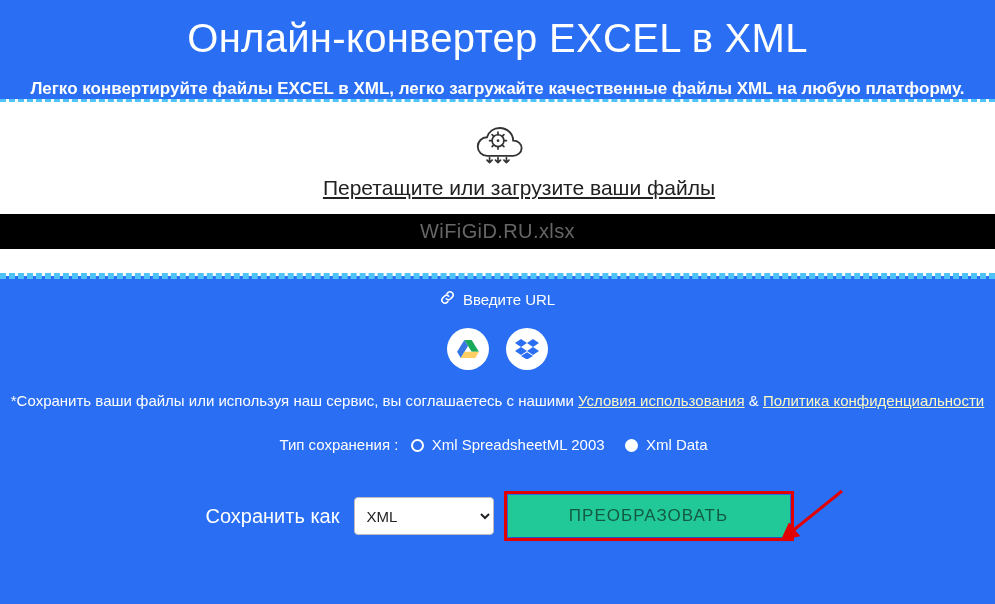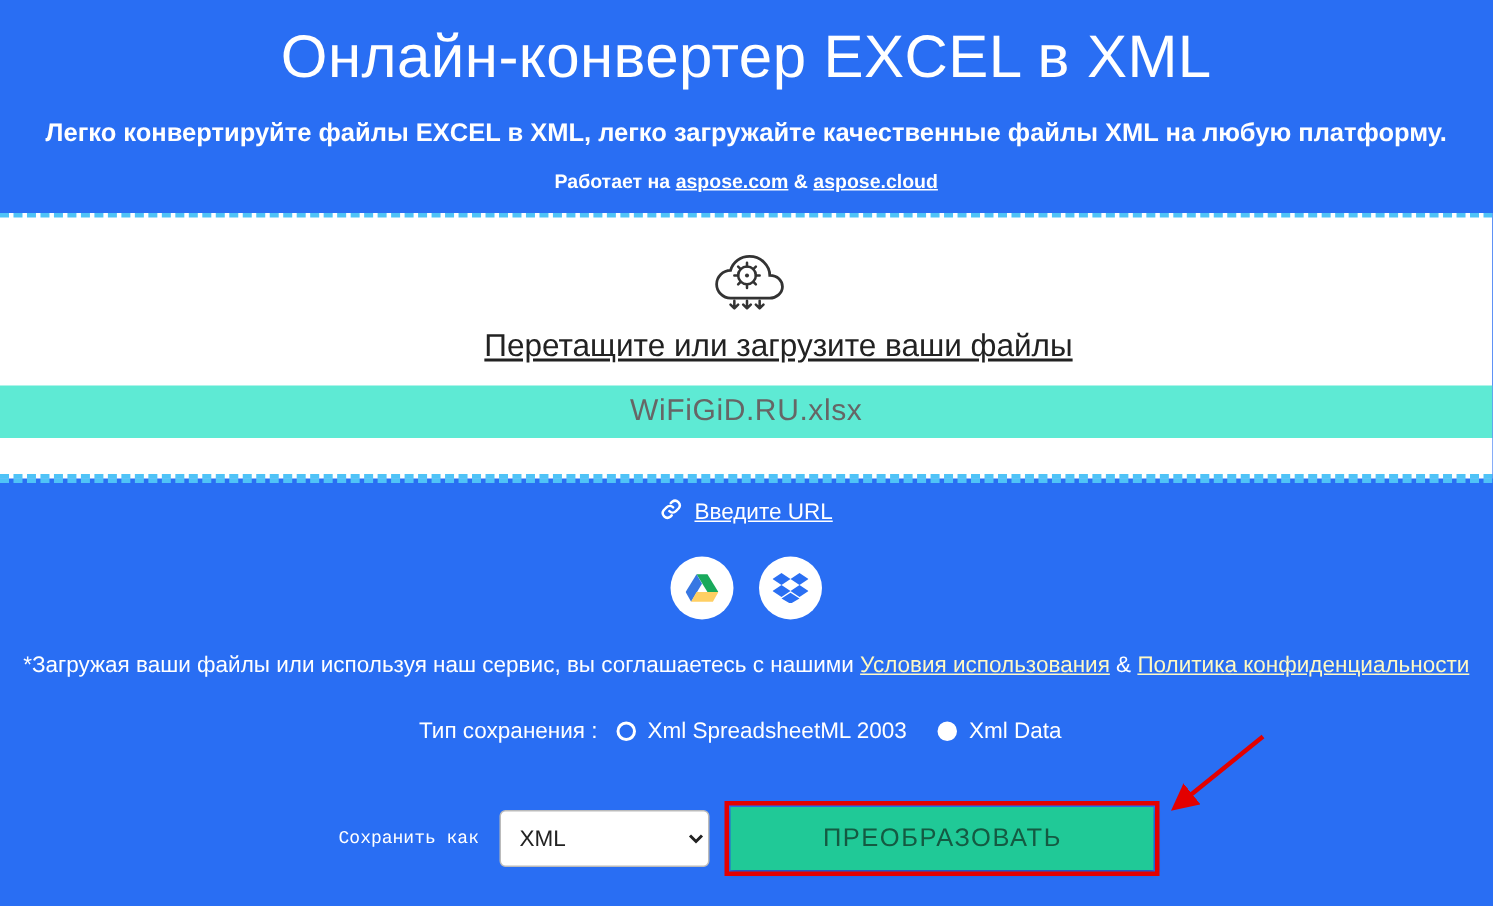--- a/index.html
+++ b/index.html
@@ -55,21 +55,21 @@
   .cloud-icon svg { display: block; }
   .drop-text {
     text-align: center;
     font-size: 21px;
     text-decoration: underline;
     color: #222;
     margin: 10px 0 14px 0;
     padding-left: 43px;
   }
   .uploaded-file {
-    background: #5eead4;
+    background: #000000;
     color: #666;
     text-align: center;
     font-size: 20px;
     padding: 6px 0;
     letter-spacing: .4px;
   }
   .spacer-white {
     background: #fff;
     height: 24px;
   }
@@ -80,21 +80,20 @@
     padding: 10px 0 6px 0;
     font-size: 15px;
   }
   .url-bar .link-icon {
     display: inline-block;
     vertical-align: middle;
     margin-right: 4px;
   }
   .url-bar span.lbl {
     vertical-align: middle;
-    text-decoration: underline;
   }
   .cloud-buttons {
     text-align: center;
     margin-top: 14px;
   }
   .cloud-btn {
     display: inline-flex;
     align-items: center;
     justify-content: center;
     width: 42px;
@@ -133,21 +132,21 @@
     background: transparent;
     box-shadow: inset 0 0 0 2px #296ef3;
   }
   .action-row {
     display: flex;
     align-items: center;
     justify-content: center;
     gap: 14px;
     margin-top: 42px;
   }
-  .action-label { font-size: 12px; font-family: Liberation Mono, monospace; }
+  .action-label { font-size: 20px; }
   .format-select {
     width: 140px;
     height: 38px;
     padding: 0 8px;
     font-size: 15px;
     border: 1px solid #bbb;
     background: #fff;
     color: #222;
     border-radius: 4px;
     cursor: pointer;
@@ -175,23 +174,20 @@
     pointer-events: none;
   }
   .wrap-rel { position: relative; }
 </style>
 </head>
 <body>
 
 <div class="container wrap-rel">
   <h1 class="title">Онлайн-конвертер EXCEL в XML</h1>
   <p class="subtitle">Легко конвертируйте файлы EXCEL в XML, легко загружайте качественные файлы XML на любую платформу.</p>
-  <p class="powered">
-    <span>Работает на </span><a href="#">aspose.com</a><span class="sep"> &amp; </span><a href="#">aspose.cloud</a>
-  </p>
 
   <div class="drop-panel">
     <span class="cloud-icon">
       <svg viewBox="0 0 64 52" width="54" height="44">
         <path d="M50 22c0-8-7-15-16-15-7 0-13 4-15 11-6 0-11 5-11 11s5 11 11 11h31c5 0 10-4 10-9s-4-9-10-9z" fill="none" stroke="#333" stroke-width="2.2"></path>
         <circle cx="32" cy="22" r="7" fill="none" stroke="#333" stroke-width="2"></circle>
         <circle cx="32" cy="22" r="1.6" fill="#333"></circle>
         <path d="M32 15v-3M32 29v3M25 22h-3M39 22h3M27 17l-2-2M37 17l2-2M27 27l-2 2M37 27l2 2" stroke="#333" stroke-width="2" stroke-linecap="round"></path>
         <path d="M22 42v6M22 48l-3-3M22 48l3-3 M32 42v6M32 48l-3-3M32 48l3-3 M42 42v6M42 48l-3-3M42 48l3-3" stroke="#333" stroke-width="2" stroke-linecap="round" fill="none"></path>
       </svg>
@@ -220,21 +216,21 @@
       </svg>
     </span>
     <span class="cloud-btn">
       <svg width="24" height="20" viewBox="0 0 24 20">
         <path d="M6 0 L12 4 L6 8 L0 4 Z M18 0 L24 4 L18 8 L12 4 Z M6 8 L12 12 L6 16 L0 12 Z M18 8 L24 12 L18 16 L12 12 Z M6 17 L12 13.2 L18 17 L12 20.5 Z" fill="#2a6ff3"></path>
       </svg>
     </span>
   </div>
 
   <p class="disclaimer">
-    <span>*Загружая ваши файлы или используя наш сервис, вы соглашаетесь с нашими </span><a href="#">Условия использования</a><span> &amp; </span><a href="#">Политика конфиденциальности</a>
+    <span>*Сохранить ваши файлы или используя наш сервис, вы соглашаетесь с нашими </span><a href="#">Условия использования</a><span> &amp; </span><a href="#">Политика конфиденциальности</a>
   </p>
 
   <div class="save-type-row">
     <span>Тип сохранения :</span>
     <label>
       <input type="radio" name="savetype" class="hollow" style="">
       <span>Xml SpreadsheetML 2003</span>
     </label>
     <label>
       <input type="radio" name="savetype" checked="" style="">

